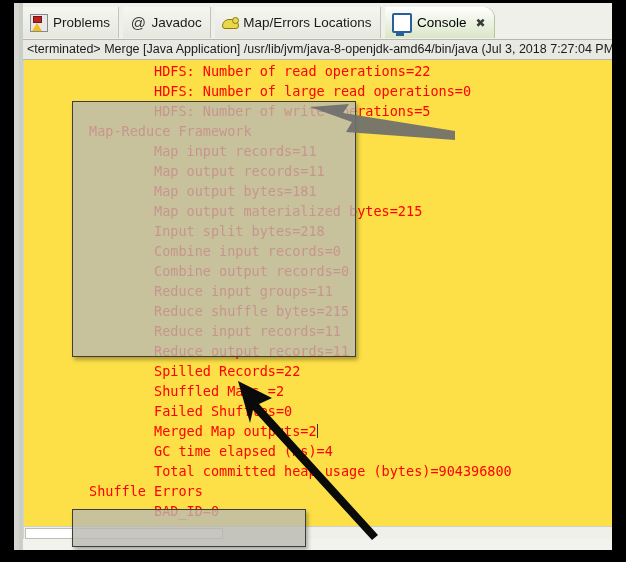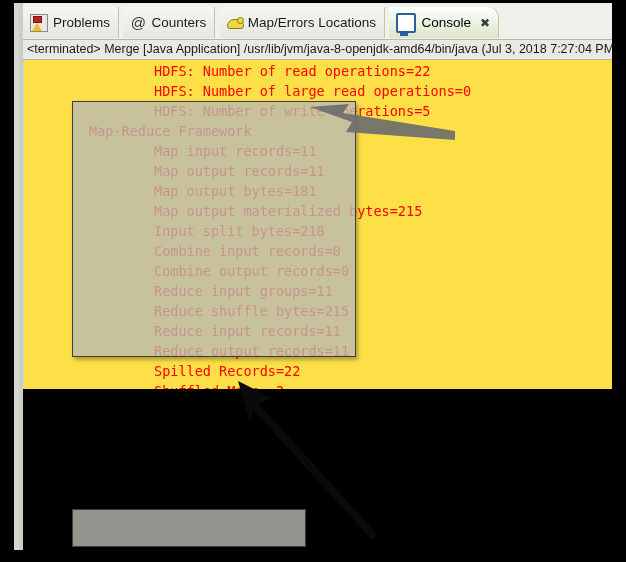--- a/index.html
+++ b/index.html
@@ -25,21 +25,21 @@
   .frame-bottom { position:absolute; left:0;   bottom:0; width:626px; height:12px; background:#000; }
   .frame-inner-l{ position:absolute; left:14px; top:3px; width:5px; height:547px; background:#d7d7d2; }
   .frame-inner-l2{position:absolute; left:19px; top:3px; width:4px; height:547px; background:#c9cfc4; }
 
   
   #panel {
     position: absolute;
     left: 23px;
     top: 3px;
     width: 589px;
-    height: 386px;
+    height: 547px;
     background: #f3f3ee;
     overflow: hidden;
   }
 
   
   #tabstrip {
     position: relative;
     height: 36px;
     background: #f0f0ea;
     border-bottom: 1px solid #b6b6ae;
@@ -181,21 +181,21 @@
     <div id="tabstrip">
 
       <div class="tab">
         <span class="ticon ic-problems"></span>
         <span class="tlabel">Problems</span>
       </div>
 
 
       <div class="tab">
         <span class="ticon ic-javadoc">@</span>
-        <span class="tlabel">Counters</span>
+        <span class="tlabel">Javadoc</span>
       </div>
 
       <div class="tab">
         <span class="ticon ic-mapreduce"></span>
         <span class="tlabel">Map/Errors Locations</span>
       </div>
 
       <div class="tab active">
         <span class="ticon ic-console"></span>
         <span class="tlabel">Console</span>

